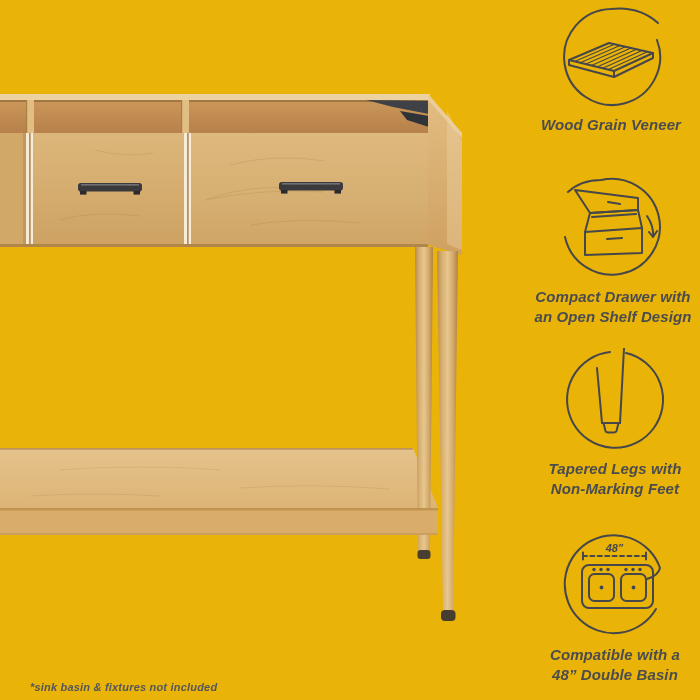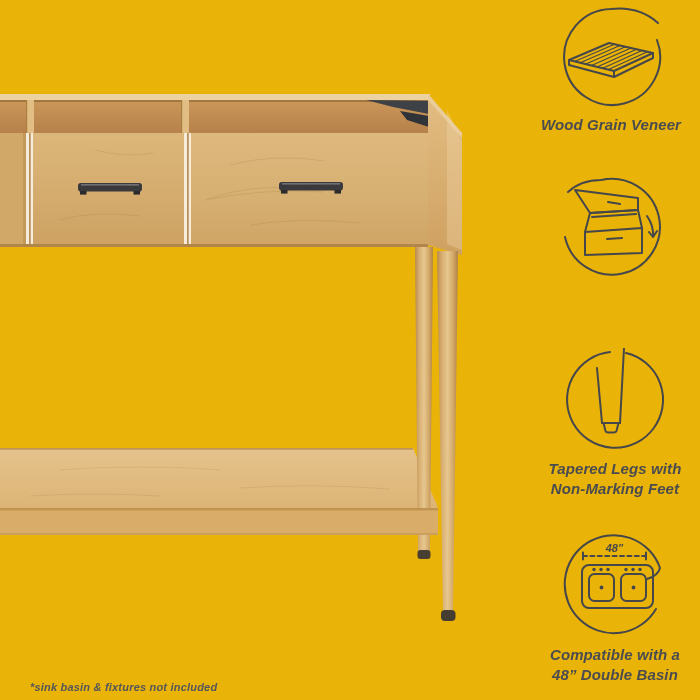--- a/index.html
+++ b/index.html
@@ -163,20 +163,24 @@
         <path d="M7,16 Q20,4 40,4 A48 48 0 1 1 4,61"></path>
         <path d="M14,14 L77,22 L77,34 L29,37 Z"></path>
         <path d="M47,26 L59,28"></path>
         <path d="M24,56 L29,37 L77,34 L81,52"></path>
         <path d="M31,41 L75,38"></path>
         <path d="M24,56 L81,52 L81,77 L24,79 Z"></path>
         <path d="M46,63 L61,62"></path>
         <path d="M86,40 Q93,50 92,61 M92,61 L88,56 M92,61 L96,55"></path>
       </g>
     </svg>
+    <div class="flabel">
+      <div>Compact Drawer with</div>
+      <div>an Open Shelf Design</div>
+    </div>
   </div>
 
   <div class="feature" style="left:527px;top:348px">
     <svg class="ficon" width="104" height="104" viewBox="0 0 104 104">
       <g class="icon-stroke" stroke="#45474a">
         <path d="M47,4 A48 48 0 1 0 63,5"></path>
         <path d="M34,20 L39,75"></path>
         <path d="M61,0 L57,75"></path>
         <path d="M39,75 L57,75"></path>
         <path d="M40.5,75 L42.5,83 Q43,84.5 45.5,84.5 L50.5,84.5 Q53,84.5 53.5,83 L55.5,75"></path>

